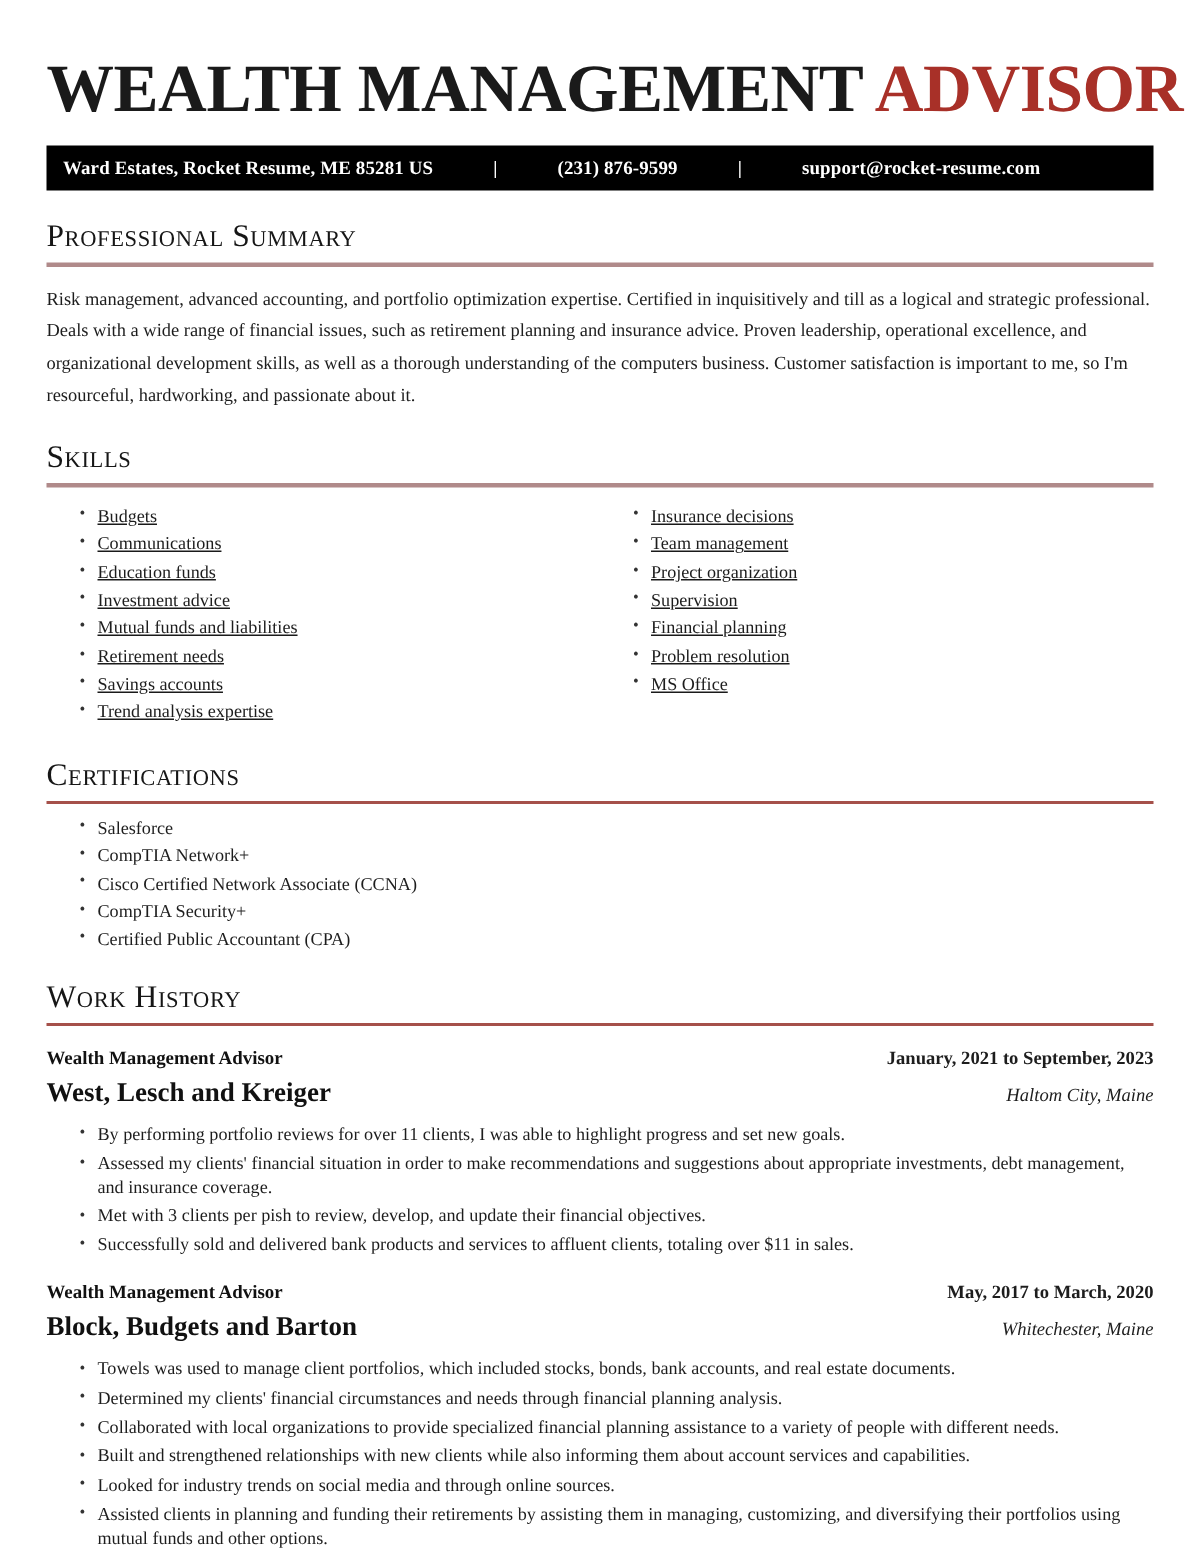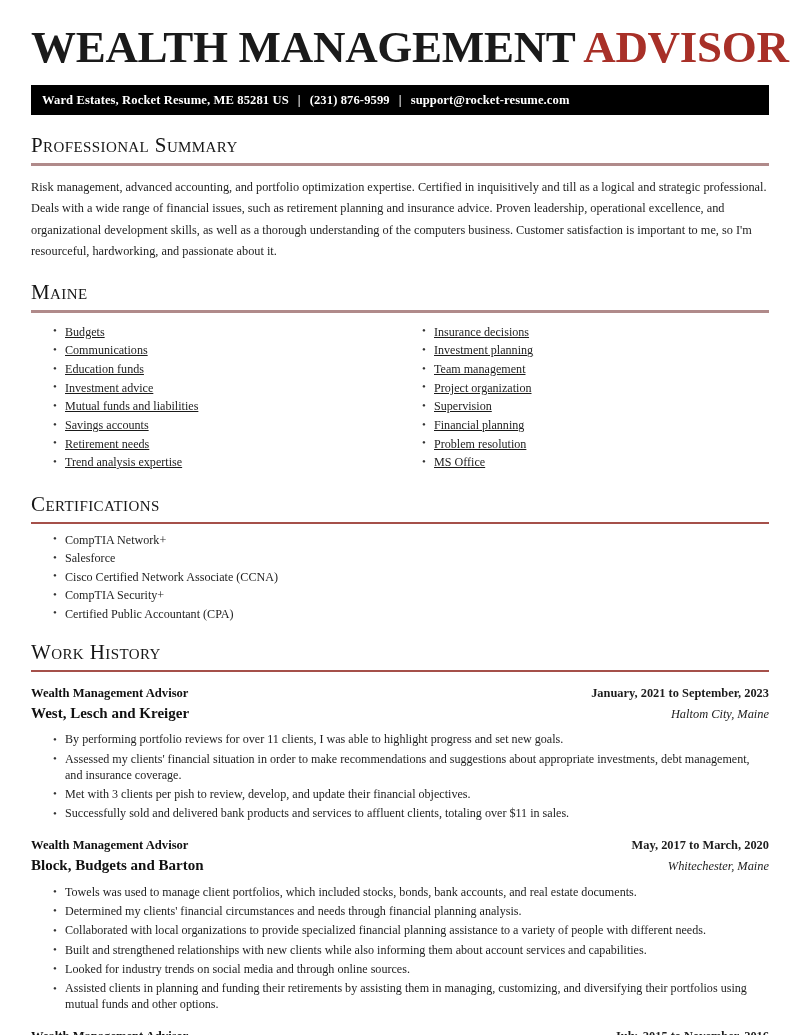--- a/index.html
+++ b/index.html
@@ -8,21 +8,21 @@
     width: 800px;
     height: 1035px;
     background: #ffffff;
     font-family: "Liberation Serif", "DejaVu Serif", serif;
     color: #1a1a1a;
     overflow: hidden;
   }
   .page {
     width: 800px;
     height: 911px;
-    padding: 0 31px;
+    padding: 12px 31px;
     position: relative;
   }
 
   
   .name-title {
     margin: 0;
     padding-top: 22px;
     font-size: 45px;
     font-weight: 700;
     letter-spacing: -0.3px;
@@ -36,20 +36,21 @@
     margin-top: 13px;
     background: #000000;
     color: #ffffff;
     height: 30px;
     display: flex;
     align-items: center;
     padding-left: 11px;
     font-size: 12.6px;
     font-weight: 700;
     letter-spacing: 0.1px;
+    gap: 31px;
   }
   .contact-sep {
     display: inline-block;
     padding: 0 9px;
     font-weight: 700;
   }
 
   
   .section { margin-top: 19px; }
   .section-heading {
@@ -121,21 +122,21 @@
     color: #111;
   }
   .job-dates {
     font-size: 12.4px;
     font-weight: 700;
     color: #1d1d1d;
     text-align: right;
     white-space: nowrap;
   }
   .job-company {
-    font-size: 15px;
+    font-size: 18px;
     font-weight: 700;
     color: #111;
   }
   .job-location {
     font-size: 12.4px;
     font-style: italic;
     color: #1d1d1d;
     white-space: nowrap;
   }
   .job ul.bullets { margin-top: 8px; }
@@ -159,56 +160,55 @@
     <span>support@rocket-resume.com</span>
   </div>
 
   <div class="section">
     <h2 class="section-heading">Professional Summary</h2>
     <div class="rule"></div>
     <p class="summary-text">Risk management, advanced accounting, and portfolio optimization expertise. Certified in inquisitively and till as a logical and strategic professional. Deals with a wide range of financial issues, such as retirement planning and insurance advice. Proven leadership, operational excellence, and organizational development skills, as well as a thorough understanding of the computers business. Customer satisfaction is important to me, so I'm resourceful, hardworking, and passionate about it.</p>
   </div>
 
   <div class="section">
-    <h2 class="section-heading">Maine</h2>
+    <h2 class="section-heading">Skills</h2>
     <div class="rule"></div>
     <div class="skills-grid">
       <div class="skills-col">
         <ul class="bullets" id="skills-left">
             <li>Budgets</li>
             <li>Communications</li>
             <li>Education funds</li>
             <li>Investment advice</li>
             <li>Mutual funds and liabilities</li>
+            <li>Retirement needs</li>
             <li>Savings accounts</li>
-            <li>Retirement needs</li>
             <li>Trend analysis expertise</li>
           </ul>
       </div>
       <div class="skills-col">
         <ul class="bullets" id="skills-right">
             <li>Insurance decisions</li>
-            <li>Investment planning</li>
             <li>Team management</li>
             <li>Project organization</li>
             <li>Supervision</li>
             <li>Financial planning</li>
             <li>Problem resolution</li>
             <li>MS Office</li>
           </ul>
       </div>
     </div>
   </div>
 
   <div class="section">
     <h2 class="section-heading">Certifications</h2>
     <div class="rule strong"></div>
     <ul class="bullets" id="certifications-list">
+        <li>Salesforce</li>
         <li>CompTIA Network+</li>
-        <li>Salesforce</li>
         <li>Cisco Certified Network Associate (CCNA)</li>
         <li>CompTIA Security+</li>
         <li>Certified Public Accountant (CPA)</li>
       </ul>
   </div>
 
   <div class="section">
     <h2 class="section-heading">Work History</h2>
     <div class="rule strong"></div>
     <div id="jobs-container">

